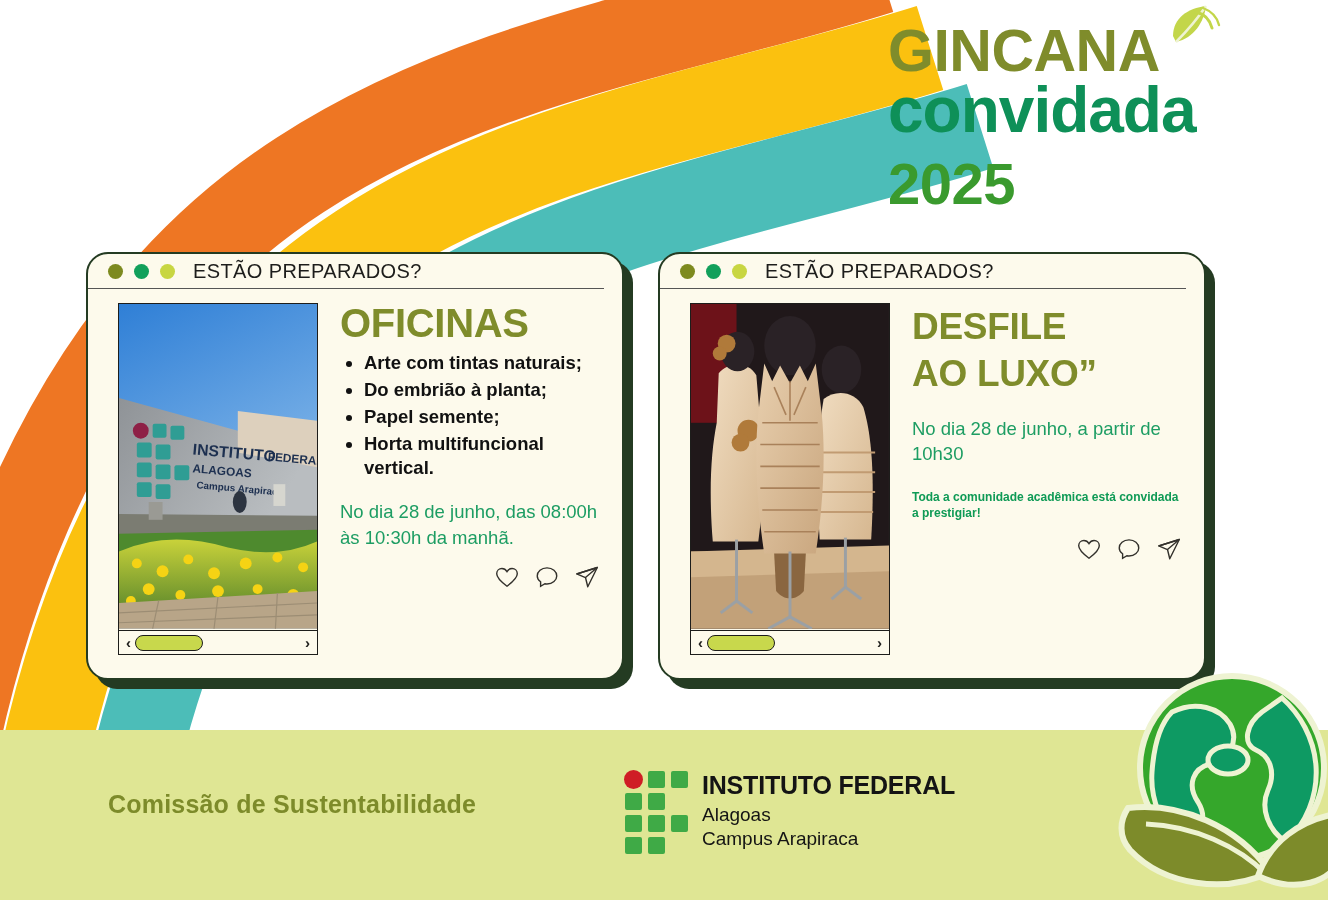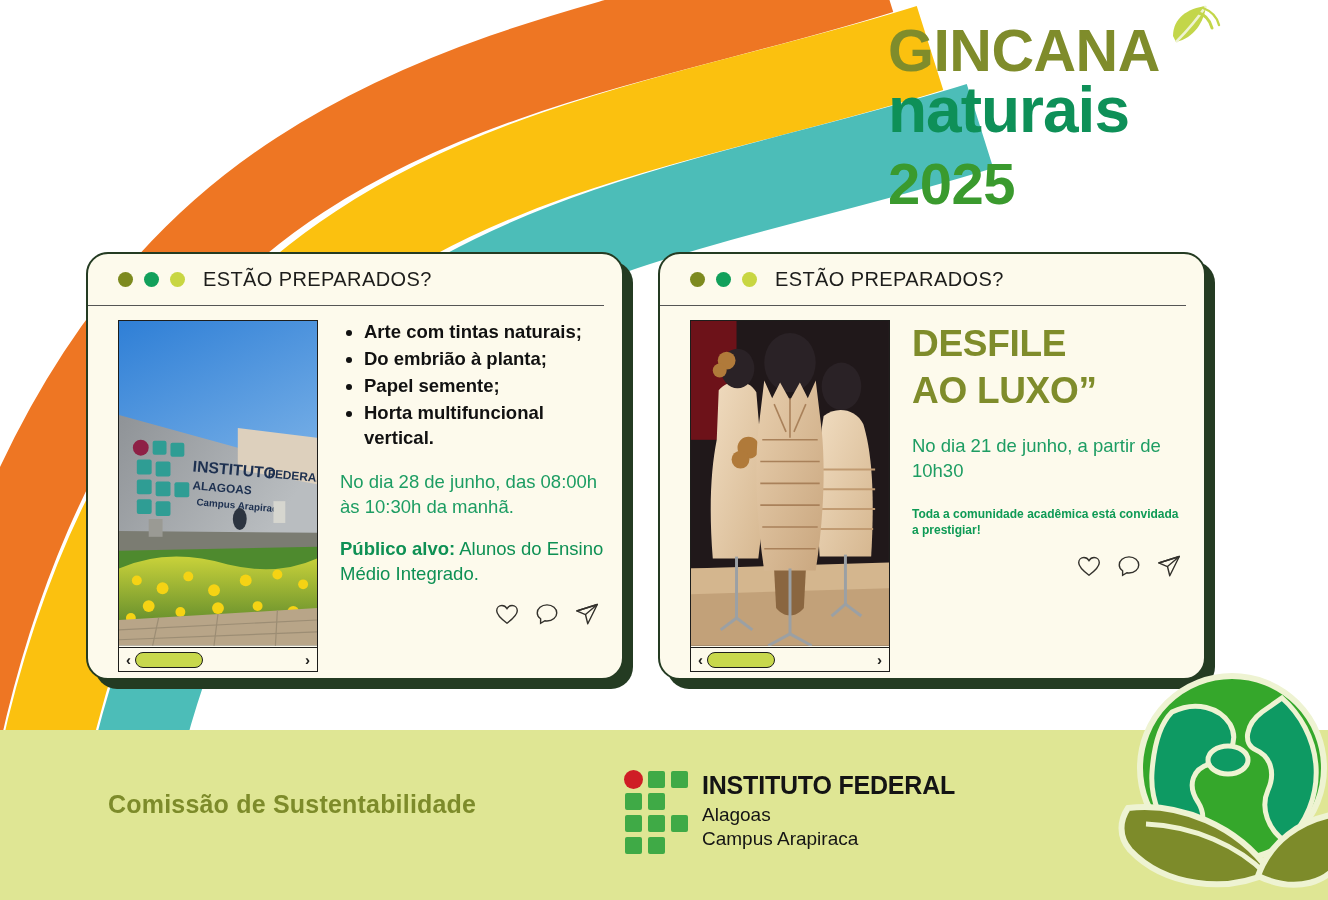--- a/index.html
+++ b/index.html
@@ -47,22 +47,22 @@
     border:2px solid #243b22;
     border-radius:22px;
     box-shadow:9px 9px 0 0 #243b22;
     box-sizing:border-box;
     overflow:hidden;
   }
   .card-left{left:86px;top:252px;width:538px;height:428px;}
   .card-right{left:658px;top:252px;width:548px;height:428px;}
 
   .card-bar{
-    height:52px;display:flex;align-items:center;
-    padding:0 0 0 30px;box-sizing:border-box;
+    height:35px;display:flex;align-items:center;
+    padding:0 0 0 20px;box-sizing:border-box;
     border-bottom:1.5px solid #555;
     margin:0 18px 0 0;
   }
   .dots{display:flex;gap:11px;align-items:center;}
   .dot{width:15px;height:15px;border-radius:50%;display:block;}
   .dot.d1{background:#7d8a1f;}
   .dot.d2{background:#12a05b;}
   .dot.d3{background:#c8d642;}
   .bar-title{
     margin-left:18px;font-size:20px;color:#1d1d1b;letter-spacing:0.4px;
@@ -153,21 +153,21 @@
       <path d="M -80 1020 C -60 640 60 330 300 175 C 480 58 690 30 880 -30" stroke="#ee7623" stroke-width="88"></path>
       <path d="M 8 1035 C 28 660 140 392 360 248 C 530 136 740 108 930 48" stroke="#fbc10f" stroke-width="88"></path>
       <path d="M 96 1050 C 116 680 222 452 420 320 C 584 214 790 186 980 126" stroke="#4cbdb8" stroke-width="88"></path>
     </g>
   </svg>
 
   <div class="footer-band"></div>
 
   <div class="title-block">
     <span class="t-line1">GINCANA</span>
-    <span class="t-line2">naturais</span>
+    <span class="t-line2">convidada</span>
     <span class="t-line3">2025</span>
   </div>
 
   <svg class="leaf-mark" width="62" height="50" viewBox="0 0 62 50">
     <path d="M7 32 C7 14 22 4 40 2 C38 18 28 34 10 38 Z" fill="#c3d64a"></path>
     <path d="M10 38 C22 26 32 14 40 2" stroke="#eef3d2" stroke-width="2.5" fill="none"></path>
     <path d="M30 8 C38 10 44 16 46 24" stroke="#c3d64a" stroke-width="3" fill="none" stroke-linecap="round"></path>
     <path d="M37 4 C45 7 51 13 53 21" stroke="#c3d64a" stroke-width="2.4" fill="none" stroke-linecap="round"></path>
   </svg>
 
@@ -255,34 +255,31 @@
           </svg>
         </div>
         <div class="carousel">
           <span class="car-arrow">‹</span>
           <span class="car-pill"></span>
           <span class="car-arrow">›</span>
         </div>
       </div>
 
       <div class="text-col">
+        <div class="head-olive">OFICINAS</div>
 
         <ul class="bullets">
           <li>Arte com tintas naturais;</li>
           <li>Do embrião à planta;</li>
           <li>Papel semente;</li>
           <li>Horta multifuncional vertical.</li>
         </ul>
 
         <div class="green-note">No dia 28 de junho, das 08:00h às 10:30h da manhã.</div>
 
-        <div class="green-strong">
-          <b>Público alvo:</b>
-          <span>Alunos do Ensino Médio Integrado.</span>
-        </div>
 
         <div class="actions">
           <svg width="26" height="26" viewBox="0 0 24 24">
             <path d="M12 20.5 C6 16 2.5 12.8 2.5 9 C2.5 6.2 4.7 4.2 7.3 4.2 C9 4.2 10.9 5.2 12 7 C13.1 5.2 15 4.2 16.7 4.2 C19.3 4.2 21.5 6.2 21.5 9 C21.5 12.8 18 16 12 20.5 Z" fill="none" stroke="#33312c" stroke-width="1.3"></path>
           </svg>
           <svg width="26" height="26" viewBox="0 0 24 24">
             <path d="M12 3.6 C6.8 3.6 3 7 3 11 C3 13.2 4.2 15.1 6.1 16.4 L6.1 20.6 L10.1 18.2 C10.7 18.3 11.3 18.4 12 18.4 C17.2 18.4 21 15 21 11 C21 7 17.2 3.6 12 3.6 Z" fill="none" stroke="#33312c" stroke-width="1.3"></path>
           </svg>
           <svg width="26" height="26" viewBox="0 0 24 24">
             <path d="M21.5 3.2 L2.5 9.2 L10.6 12.5 L12.7 21 Z" fill="none" stroke="#33312c" stroke-width="1.3" stroke-linejoin="round"></path>
@@ -376,21 +373,21 @@
           <span class="car-arrow">›</span>
         </div>
       </div>
 
       <div class="text-col">
         <div class="head-olive big">
           <div>DESFILE</div>
           <div>AO LUXO”</div>
         </div>
 
-        <div class="green-note">No dia 21 de junho, a partir de 10h30</div>
+        <div class="green-note">No dia 28 de junho, a partir de 10h30</div>
 
         <div class="green-bold-block">Toda a comunidade acadêmica está convidada a prestigiar!</div>
 
         <div class="actions">
           <svg width="26" height="26" viewBox="0 0 24 24">
             <path d="M12 20.5 C6 16 2.5 12.8 2.5 9 C2.5 6.2 4.7 4.2 7.3 4.2 C9 4.2 10.9 5.2 12 7 C13.1 5.2 15 4.2 16.7 4.2 C19.3 4.2 21.5 6.2 21.5 9 C21.5 12.8 18 16 12 20.5 Z" fill="none" stroke="#33312c" stroke-width="1.3"></path>
           </svg>
           <svg width="26" height="26" viewBox="0 0 24 24">
             <path d="M12 3.6 C6.8 3.6 3 7 3 11 C3 13.2 4.2 15.1 6.1 16.4 L6.1 20.6 L10.1 18.2 C10.7 18.3 11.3 18.4 12 18.4 C17.2 18.4 21 15 21 11 C21 7 17.2 3.6 12 3.6 Z" fill="none" stroke="#33312c" stroke-width="1.3"></path>
           </svg>

